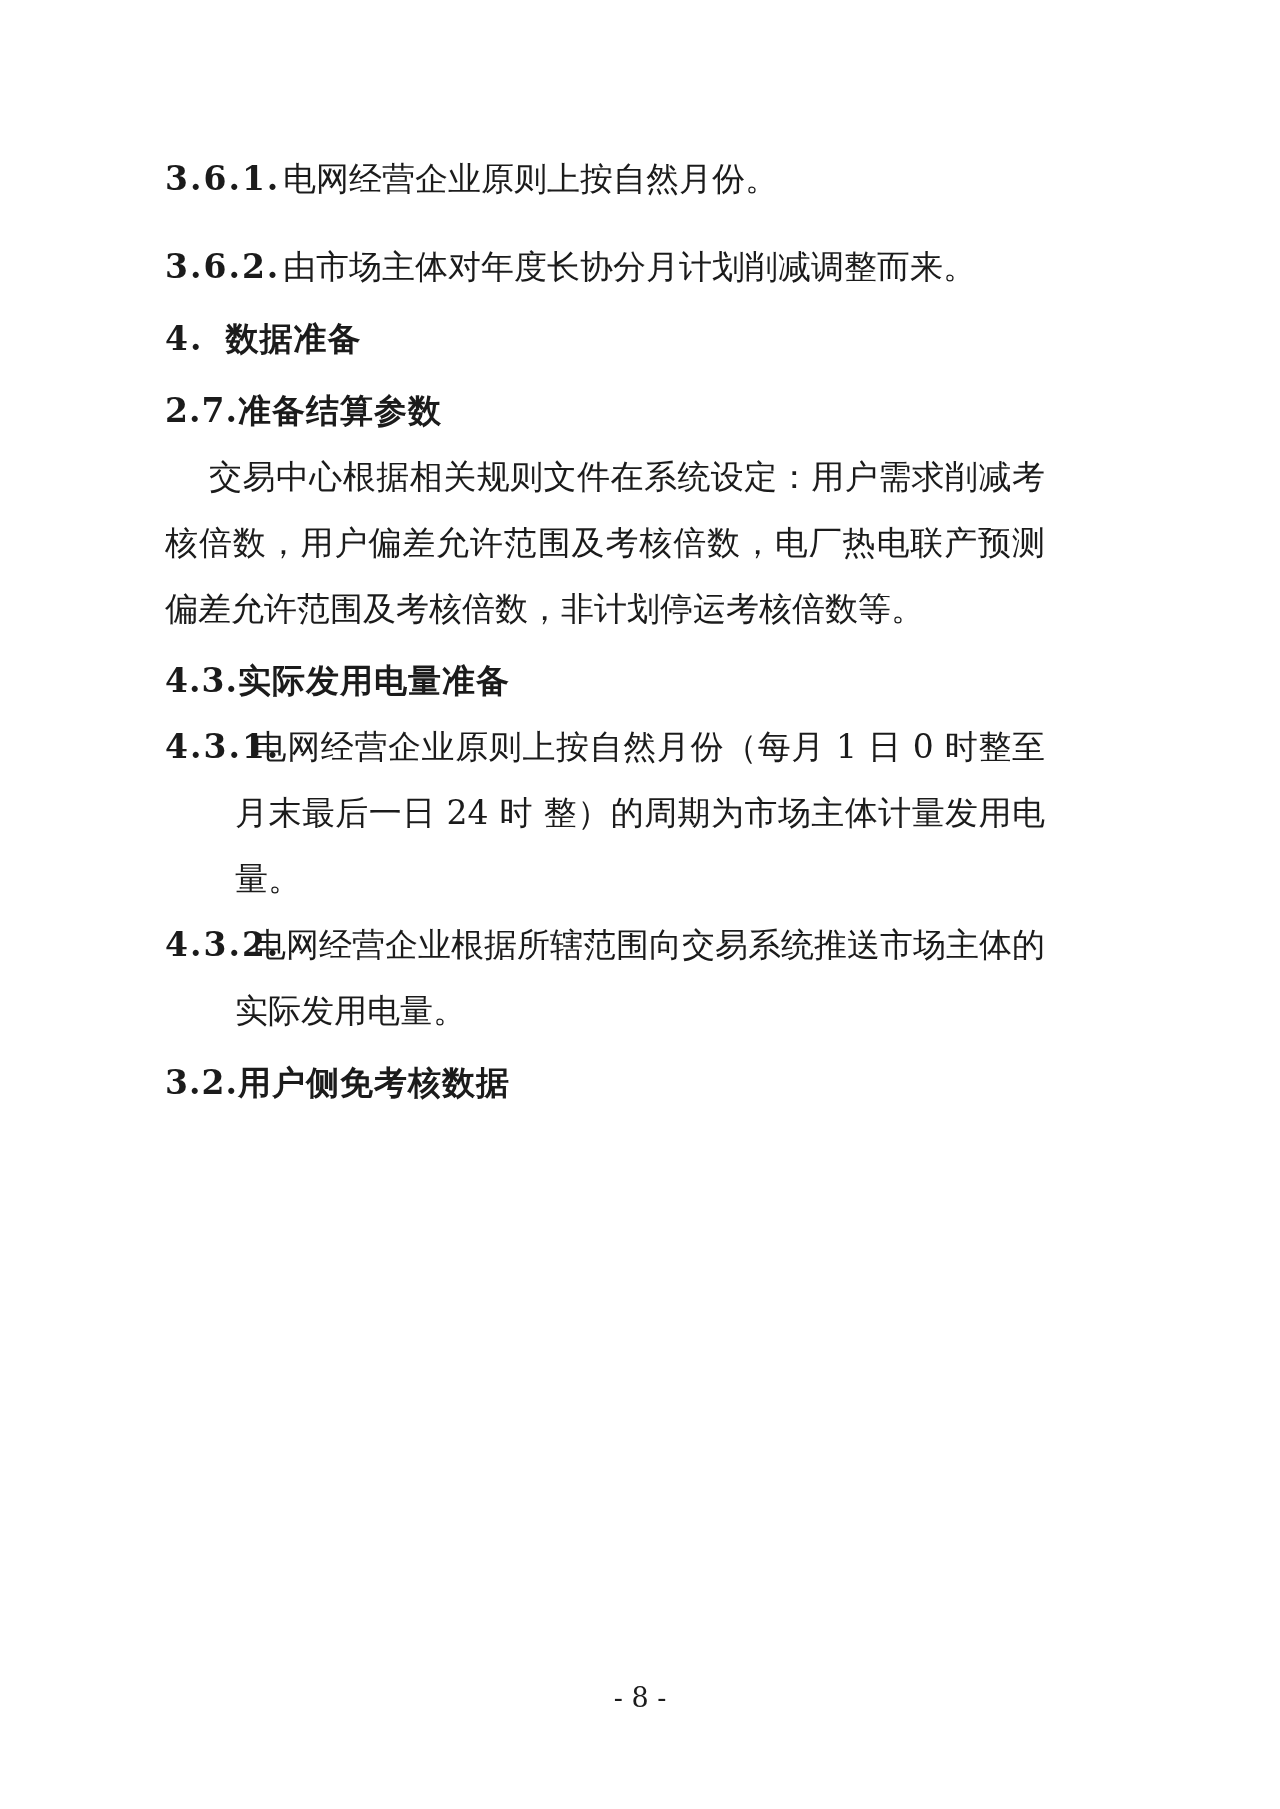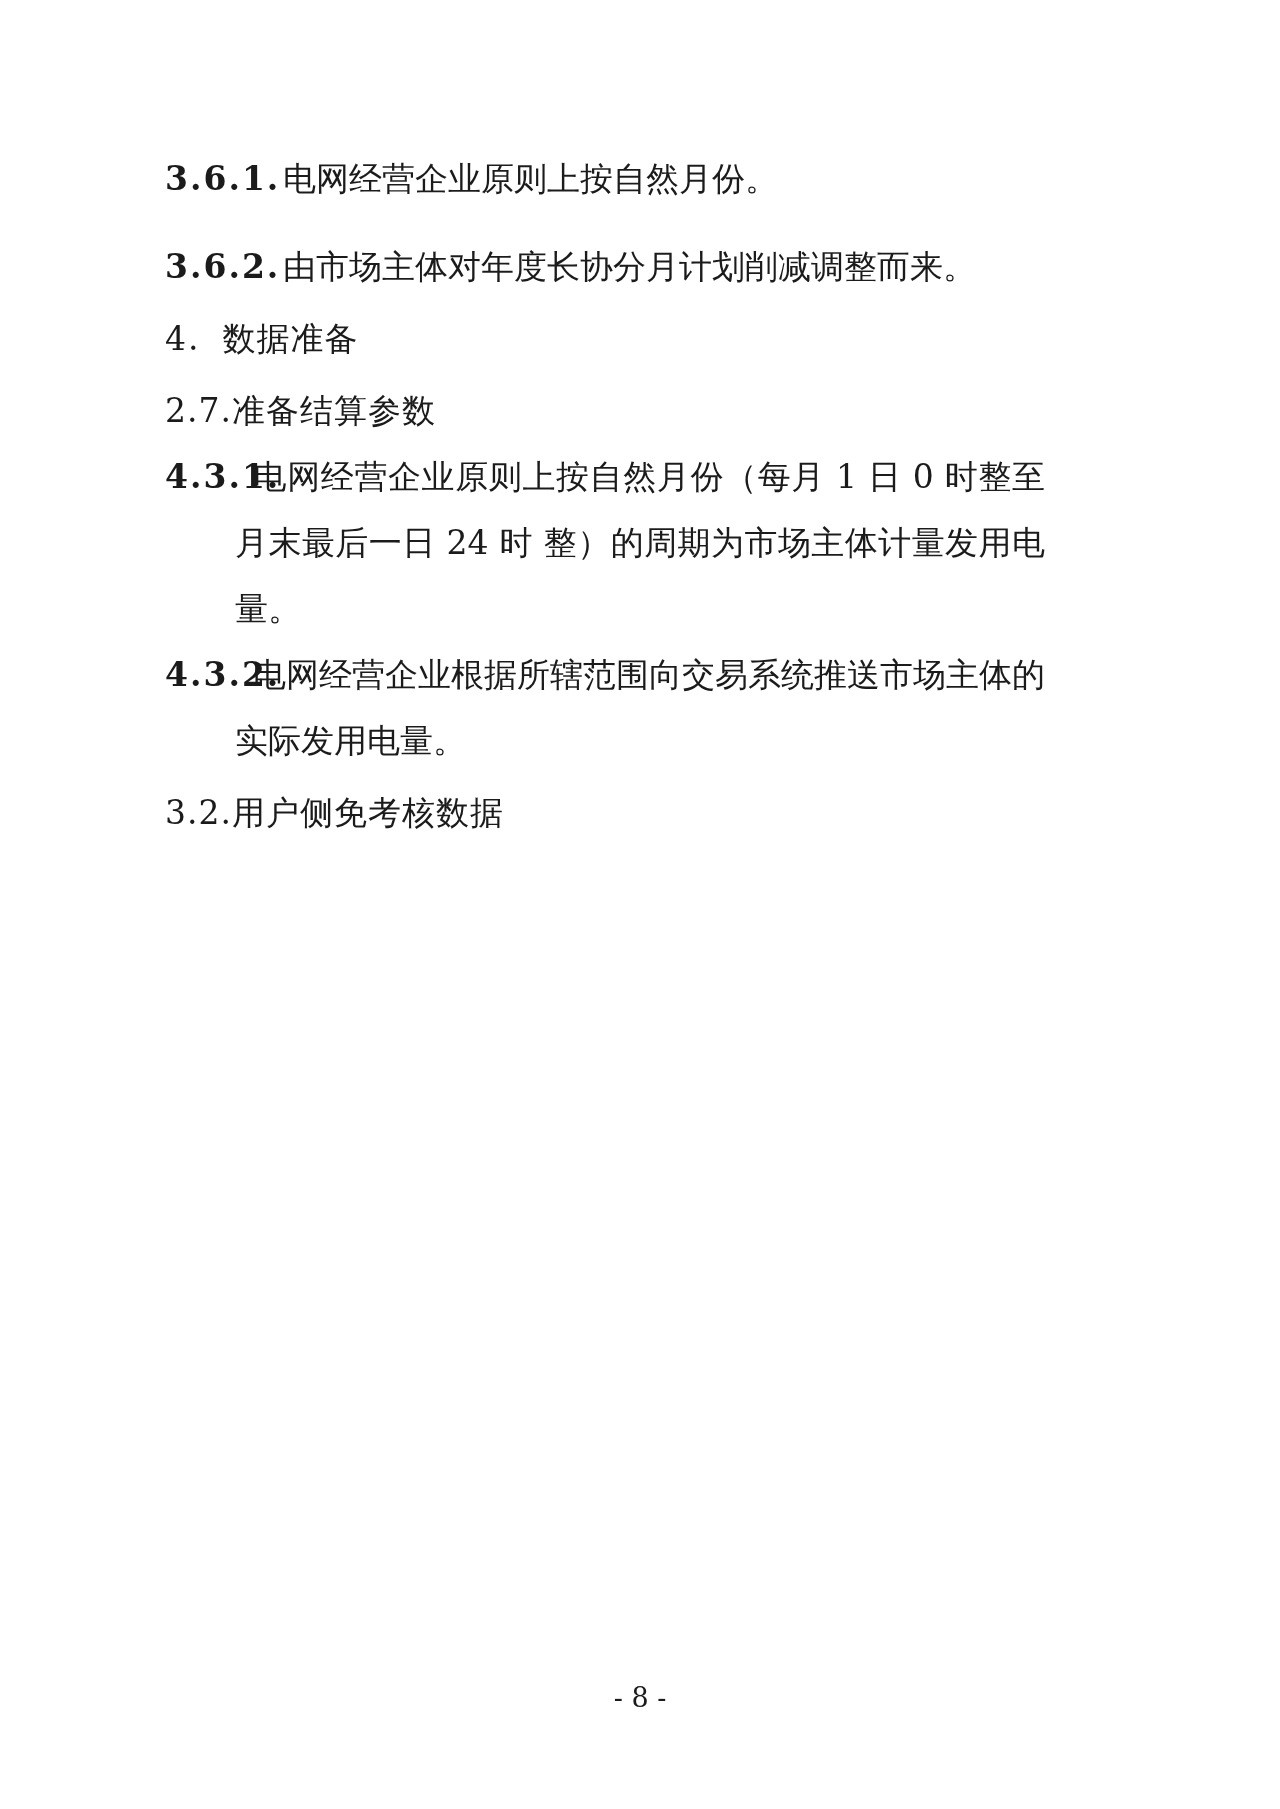--- a/index.html
+++ b/index.html
@@ -39,21 +39,21 @@
     width: 118px;
     text-indent: 0;
     letter-spacing: 2px;
     font-weight: bold;
   }
   .num-item.tight .num { width: 88px; }
   .num-item.sp { margin-top: 22px; }
 
   
   .h1, .h2 {
-    font-weight: normal;
+    font-weight: bold;
     text-align: left;
     margin: 6px 0 0 0;
     letter-spacing: 1px;
   }
   .h1 .h-num {
     display: inline-block;
     margin-right: 22px;
     letter-spacing: 2px;
   }
 
@@ -92,21 +92,27 @@
     <div class="block h1">
       <span class="h-num">4.</span><span>数据准备</span>
     </div>
 
 
 
     <div class="block h2">
       <span>2.7.准备结算参数</span>
     </div>
 
+    <div class="block para">
+      <span>交易中心根据相关规则文件在系统设定：用户需求削减考核倍数，用户偏差允许范围及考核倍数，电厂热电联产预测偏差允许范围及考核倍数，非计划停运考核倍数等。</span>
+    </div>
 
+    <div class="block h2">
+      <span>4.3.实际发用电量准备</span>
+    </div>
 
     <div class="block num-item tight">
       <span class="num">4.3.1.</span><span>电网经营企业原则上按自然月份（每月 1 日 0 时整至月末最后一日 24 时 整）的周期为市场主体计量发用电量。</span>
     </div>
 
     <div class="block num-item tight">
       <span class="num">4.3.2.</span><span>电网经营企业根据所辖范围向交易系统推送市场主体的实际发用电量。</span>
     </div>
 
     <div class="block h2">

